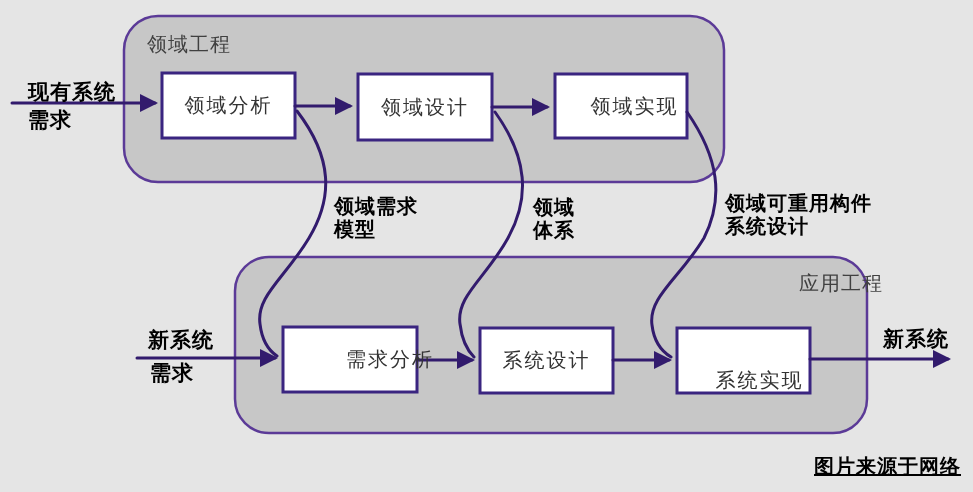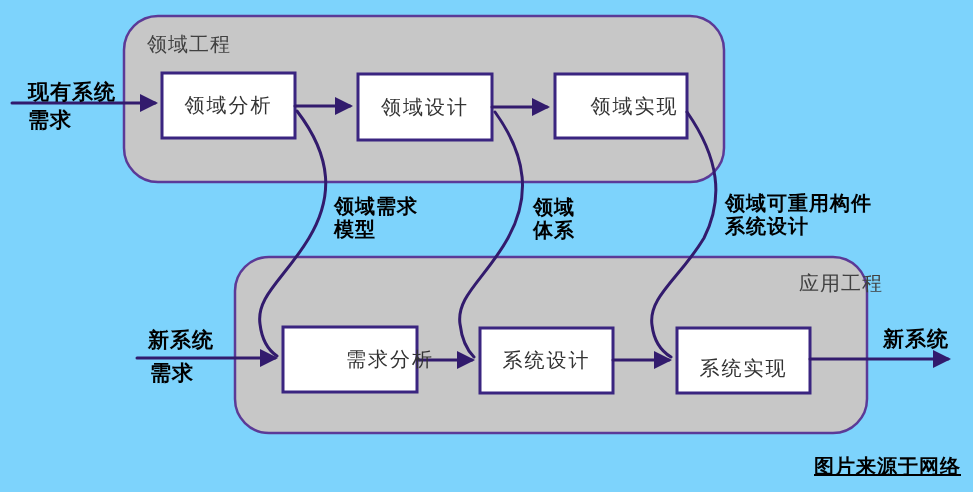--- a/index.html
+++ b/index.html
@@ -1,17 +1,17 @@
 <!DOCTYPE html>
 <html style="--line: #321b6d; --box-border: #3a2580; --container-fill: #c7c7c7; --container-border: #5b3a97; --label-text: #000000; --title-text: #404040; --box-text: #333333;"><head>
 <meta charset="utf-8">
 <style>
   html,body{margin:0;padding:0;background:#ffffff;}
   .canvas{
-    position:relative;width:973px;height:492px;background:#7dd3fc;overflow:hidden;
+    position:relative;width:973px;height:492px;background:#e5e5e5;overflow:hidden;
     font-family:"Liberation Sans","DejaVu Sans",sans-serif;
   }
   .canvas svg{position:absolute;left:0;top:0;}
   .lbl{position:absolute;white-space:nowrap;}
   .container-shape{fill:var(--container-fill,#c7c7c7);stroke:var(--container-border,#5b3a97);stroke-width:2.5px;}
   .node-box{fill:#ffffff;stroke:var(--box-border,#3a2580);stroke-width:3px;}
   .flow-line{stroke:var(--line,#321b6d);stroke-width:3px;fill:none;stroke-linecap:round;}
   .arrow-head{fill:var(--line,#321b6d);}
   .title{font-size:20px;color:var(--title-text,#404040);letter-spacing:1px;}
   .box-label{display:flex;align-items:center;justify-content:center;font-size:20px;color:var(--box-text,#333333);letter-spacing:2px;}
@@ -56,21 +56,21 @@
 
   <div class="lbl title" style="left:147px;top:31px;">领域工程</div>
   <div class="lbl title" style="left:799px;top:270px;">应用工程</div>
 
   <div class="lbl box-label" style="left:162px;top:73px;width:133px;height:65px;border-radius:11px;">领域分析</div>
   <div class="lbl box-label" style="left:358px;top:74px;width:134px;height:66px;">领域设计</div>
   <div class="lbl box-label" style="left:555px;top:74px;width:159px;height:64px;">领域实现</div>
 
   <div class="lbl box-label" style="left:283px;top:327px;width:134px;height:65px;padding-left:40px;">需求分析</div>
   <div class="lbl box-label" style="left:480px;top:328px;width:133px;height:65px;">系统设计</div>
-  <div class="lbl box-label" style="left:677px;top:336px;width:133px;height:65px;">系统实现</div>
+  <div class="lbl box-label" style="left:677px;top:348px;width:133px;height:65px;padding-left:16px;">系统实现</div>
 
   <div class="lbl bold-label" style="left:28px;top:81px;">现有系统</div>
   <div class="lbl bold-label" style="left:28px;top:109px;">需求</div>
 
   <div class="lbl bold-label" style="left:148px;top:329px;">新系统</div>
   <div class="lbl bold-label" style="left:150px;top:362px;">需求</div>
 
   <div class="lbl bold-label" style="left:883px;top:328px;">新系统</div>
 
   <div class="lbl artifact" style="left:334px;top:195px;">

